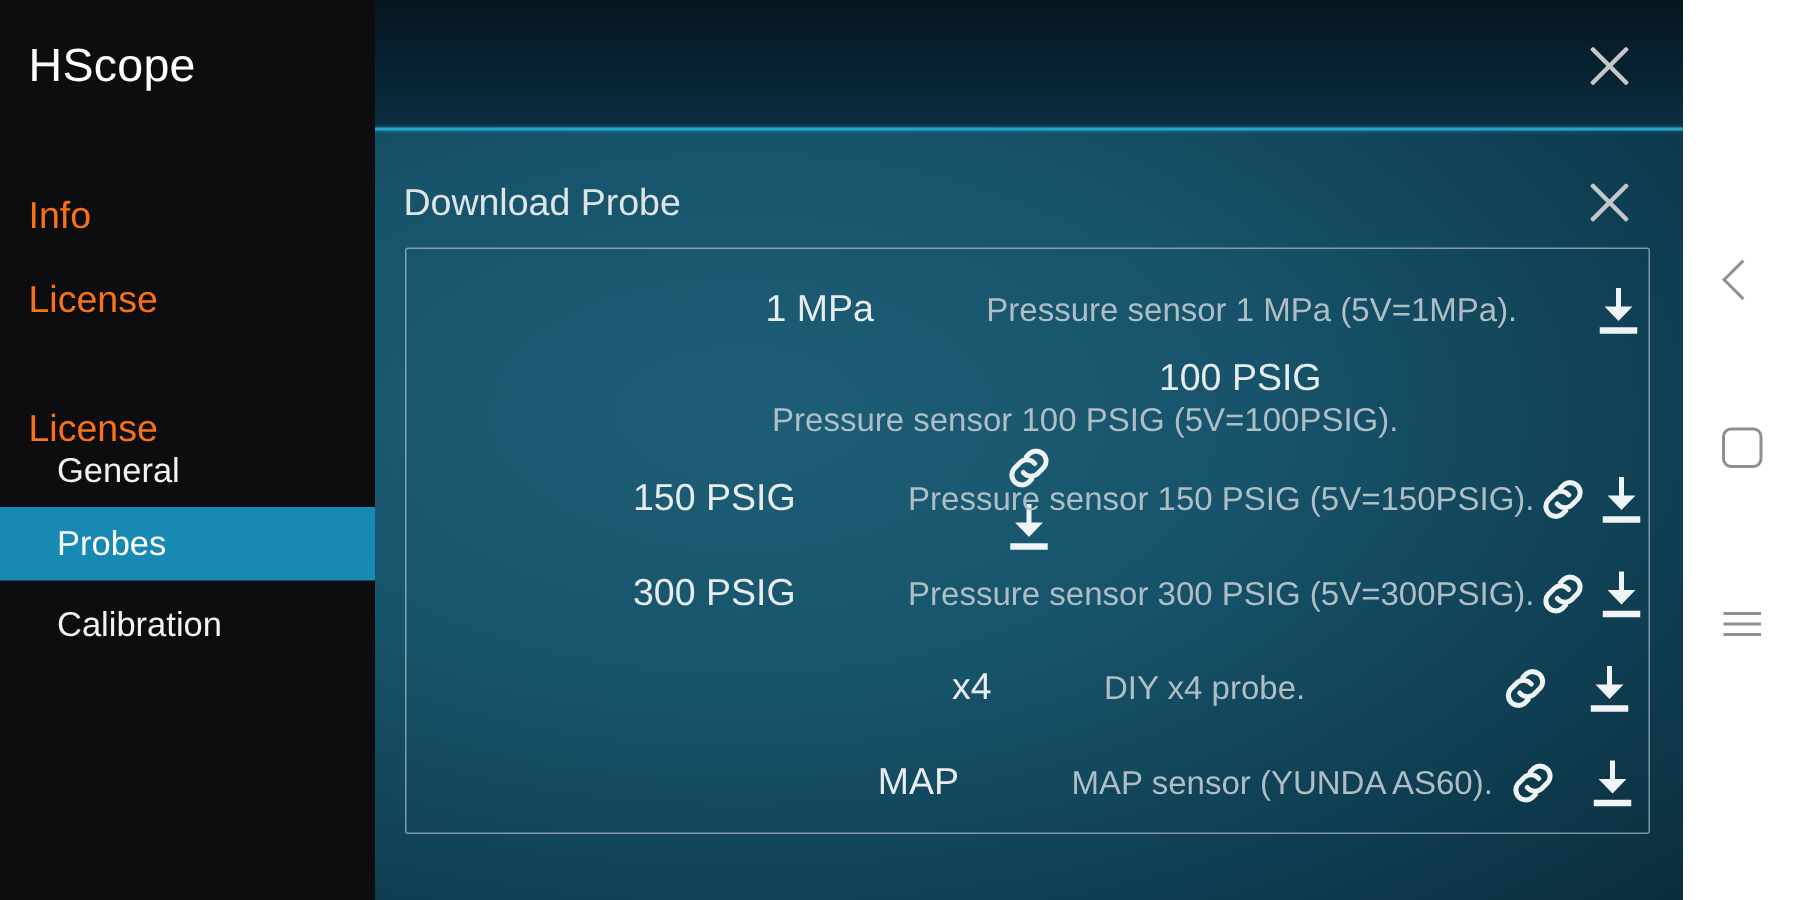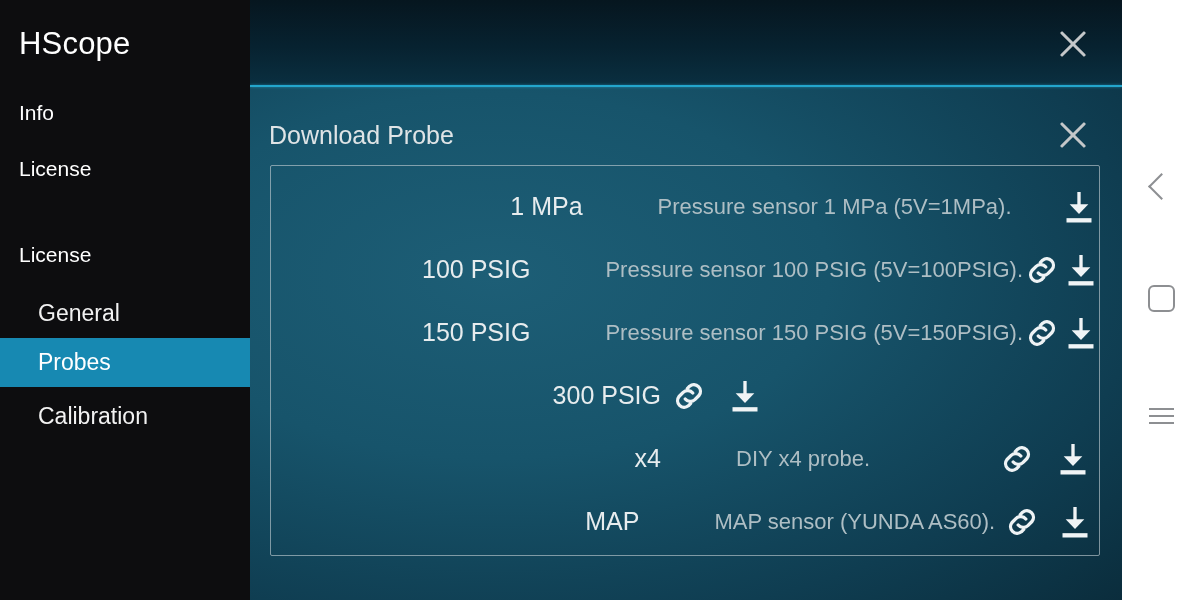--- a/index.html
+++ b/index.html
@@ -15,21 +15,21 @@
     position:absolute;left:0;top:0;width:250px;height:600px;
     background:#0d0d0f;
   }
   .app-title{
     position:absolute;left:19px;top:26px;
     font-size:31px;color:#ffffff;letter-spacing:.2px;
     white-space:nowrap;
   }
   .nav-item{
     position:absolute;left:19px;
-    font-size:21px;color:#ffffff;white-space:nowrap;
+    font-size:25px;color:#f97316;white-space:nowrap;margin-top:29px;
   }
   .nav-info{top:101px;}
   .nav-license{top:157px;}
   .nav-settings{top:243px;}
   .sub-item{
     position:absolute;left:0;width:250px;height:49px;
     display:flex;align-items:center;
     padding-left:38px;box-sizing:border-box;
     font-size:23px;color:#f2f2f2;white-space:nowrap;
   }
@@ -159,21 +159,21 @@
             </svg>
           </div>
           <div class="icon-cell">
             <svg class="dl-icon" viewBox="0 0 24 24" fill="none" stroke="#f0f4f6" stroke-width="2" stroke-linecap="butt">
               <path d="M12 3 L12 15"></path>
               <path d="M6.4 10.4 L12 16.2 L17.6 10.4" fill="#f0f4f6" stroke="none"></path>
               <path d="M4.5 20 L19.5 20" stroke-width="2.6"></path>
             </svg>
           </div>
         </div>
-        <div class="row" style="top: 72px;">
+        <div class="row" style="top: 72px; flex-direction: column;">
           <div class="row-name">100 PSIG</div>
           <div class="row-desc">Pressure sensor 100 PSIG (5V=100PSIG).</div>
           <div class="icon-cell">
             <svg class="link-icon" viewBox="0 0 24 24" fill="none" stroke="#eef3f5" stroke-width="2.1" stroke-linecap="round" stroke-linejoin="round">
               <path d="M9.6 13.9a4.2 4.2 0 0 0 6.1.4l2.6-2.6a4.2 4.2 0 0 0-5.9-5.9l-1.5 1.5"></path>
               <path d="M14.4 10.1a4.2 4.2 0 0 0-6.1-.4l-2.6 2.6a4.2 4.2 0 0 0 5.9 5.9l1.5-1.5"></path>
             </svg>
           </div>
           <div class="icon-cell">
             <svg class="dl-icon" viewBox="0 0 24 24" fill="none" stroke="#f0f4f6" stroke-width="2" stroke-linecap="butt">
@@ -195,20 +195,21 @@
           <div class="icon-cell">
             <svg class="dl-icon" viewBox="0 0 24 24" fill="none" stroke="#f0f4f6" stroke-width="2" stroke-linecap="butt">
               <path d="M12 3 L12 15"></path>
               <path d="M6.4 10.4 L12 16.2 L17.6 10.4" fill="#f0f4f6" stroke="none"></path>
               <path d="M4.5 20 L19.5 20" stroke-width="2.6"></path>
             </svg>
           </div>
         </div>
         <div class="row" style="top: 198px;">
           <div class="row-name">300 PSIG</div>
+          <div class="row-desc">Pressure sensor 300 PSIG (5V=300PSIG).</div>
           <div class="icon-cell">
             <svg class="link-icon" viewBox="0 0 24 24" fill="none" stroke="#eef3f5" stroke-width="2.1" stroke-linecap="round" stroke-linejoin="round">
               <path d="M9.6 13.9a4.2 4.2 0 0 0 6.1.4l2.6-2.6a4.2 4.2 0 0 0-5.9-5.9l-1.5 1.5"></path>
               <path d="M14.4 10.1a4.2 4.2 0 0 0-6.1-.4l-2.6 2.6a4.2 4.2 0 0 0 5.9 5.9l1.5-1.5"></path>
             </svg>
           </div>
           <div class="icon-cell">
             <svg class="dl-icon" viewBox="0 0 24 24" fill="none" stroke="#f0f4f6" stroke-width="2" stroke-linecap="butt">
               <path d="M12 3 L12 15"></path>
               <path d="M6.4 10.4 L12 16.2 L17.6 10.4" fill="#f0f4f6" stroke="none"></path>

